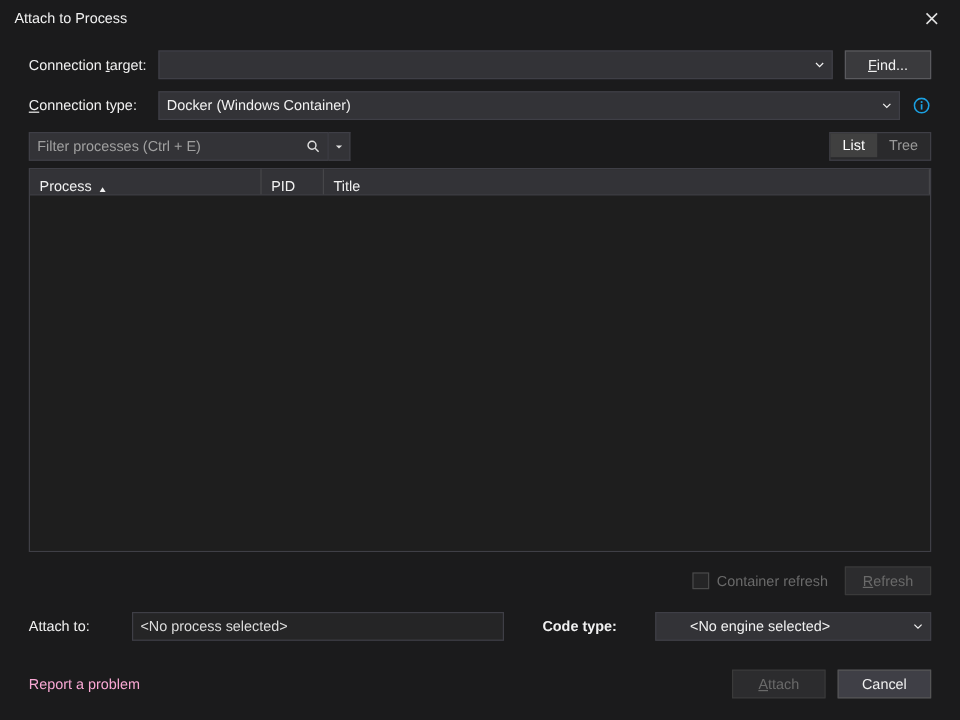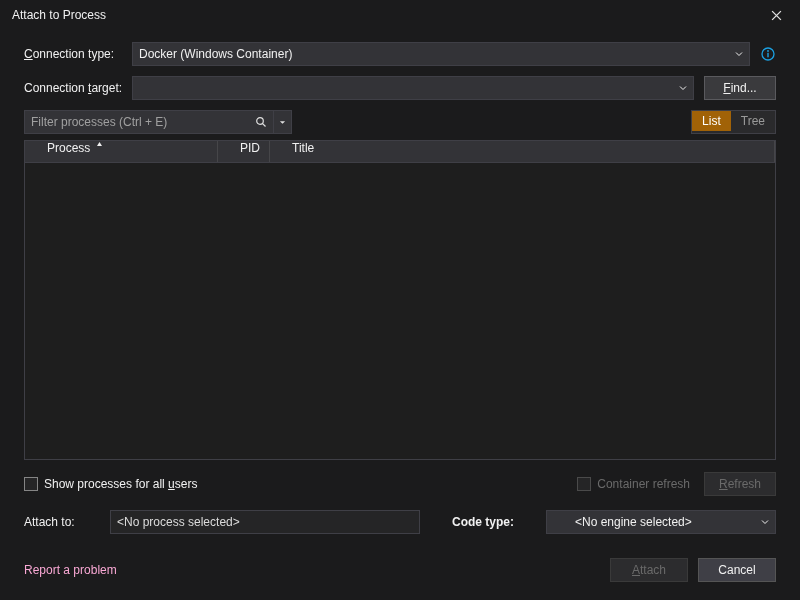--- a/index.html
+++ b/index.html
@@ -20,24 +20,24 @@
   .btn { height: 24px; min-width: 72px; background: #3f3f46; color: #f1f1f1; border: 1px solid #555; display: inline-flex; align-items: center; justify-content: center; padding: 0 12px; margin-left: 10px; cursor: pointer; }
   .btn.accent { background: #3a3a3d; border-color: #5a5a5e; }
   .btn.disabled { color: #6a6a6a; border-color: #3a3a3a; background: #2c2c2e; cursor: default; }
   .filter-row { display: flex; margin-bottom: 6px; }
   .filter-input { width: 250px; height: 24px; background: #333337; border: 1px solid #3f3f46; color: #a0a0a0; display: flex; align-items: center; padding: 0 6px; }
   .filter-input .search-ico { margin-left: auto; color: #e0e0e0; display: flex; align-items: center; }
   .filter-input .search-ico svg { width: 12px; height: 12px; }
   .filter-split { width: 18px; height: 24px; background: #333337; border: 1px solid #3f3f46; border-left: none; display: flex; align-items: center; justify-content: center; }
   .view-toggle { margin-left: auto; display: flex; gap: 0; border: 1px solid #3f3f46; background: #2a2a2c; }
   .view-toggle .seg { height: 20px; padding: 0 10px; display: flex; align-items: center; color: #9a9a9a; }
-  .view-toggle .seg.active { background: #a16207; color: #fff; }
+  .view-toggle .seg.active { background: #404040; color: #fff; }
   .grid { flex: 1; border: 1px solid #3f3f46; background: #252526; display: flex; flex-direction: column; min-height: 300px; }
   .grid-header { display: flex; height: 22px; background: #333337; border-bottom: 1px solid #3f3f46; }
-  .grid-header .col { display: flex; align-items: flex-start; padding: 0 22px; color: #f1f1f1; border-right: 1px solid #464649; }
+  .grid-header .col { display: flex; align-items: flex-end; padding: 0 8px; color: #f1f1f1; border-right: 1px solid #464649; }
   .col-process { width: 193px; }
   .col-pid { width: 52px; }
   .col-title { flex: 1; border-right: none; }
   .sort-arrow { margin-left: 6px; }
   .sort-arrow svg { width: 7px; height: 7px; display: block; }
   .grid-body { flex: 1; background: #1e1e1e; }
   .checks-row { display: flex; align-items: center; margin-top: 12px; }
   .check { display: flex; align-items: center; gap: 6px; color: #f1f1f1; }
   .checkbox { width: 14px; height: 14px; border: 1px solid #858585; background: #252526; }
   .check.disabled { color: #6a6a6a; }
@@ -60,52 +60,52 @@
   <div class="close-btn">
     <svg viewBox="0 0 10 10">
         <path d="M1 1 L9 9 M9 1 L1 9" stroke="currentColor" stroke-width="1.2" fill="none"></path>
       </svg>
   </div>
 </div>
 
 <div class="body">
 
   <div class="row">
+    <div class="label-col"><span>Connection </span><span class="underline">t</span><span>arget:</span></div>
+    <div class="dropdown">
+      <span></span>
+      <span class="chev">
+          <svg viewBox="0 0 8 8">
+            <path d="M1 2.5 L4 5.5 L7 2.5" stroke="#f1f1f1" stroke-width="1" fill="none"></path>
+          </svg>
+        </span>
+    </div>
+    <div class="btn accent">
+        <span class="underline">F</span>
+        <span>ind...</span>
+      </div>
+  </div>
+
+  <div class="row">
     <div class="label-col"><span class="underline">C</span><span>onnection type:</span></div>
     <div class="dropdown">
       <span>Docker (Windows Container)</span>
       <span class="chev">
           <svg viewBox="0 0 8 8">
             <path d="M1 2.5 L4 5.5 L7 2.5" stroke="#f1f1f1" stroke-width="1" fill="none"></path>
           </svg>
         </span>
     </div>
     <div class="info-icon">
       <svg viewBox="0 0 14 14">
           <circle cx="7" cy="7" r="6" stroke="#1ba1e2" stroke-width="1.3" fill="none"></circle>
           <circle cx="7" cy="4" r="0.9" fill="#1ba1e2"></circle>
           <rect x="6.3" y="5.8" width="1.4" height="4.5" fill="#1ba1e2"></rect>
         </svg>
     </div>
-  </div>
-
-  <div class="row">
-    <div class="label-col"><span>Connection </span><span class="underline">t</span><span>arget:</span></div>
-    <div class="dropdown">
-      <span></span>
-      <span class="chev">
-          <svg viewBox="0 0 8 8">
-            <path d="M1 2.5 L4 5.5 L7 2.5" stroke="#f1f1f1" stroke-width="1" fill="none"></path>
-          </svg>
-        </span>
-    </div>
-    <div class="btn accent">
-        <span class="underline">F</span>
-        <span>ind...</span>
-      </div>
   </div>
 
   <div class="filter-row">
     <div class="filter-input">
       <span style="color:#a0a0a0;">Filter processes (Ctrl + E)</span>
       <span class="search-ico">
           <svg viewBox="0 0 12 12">
             <circle cx="5" cy="5" r="3.3" stroke="currentColor" stroke-width="1.2" fill="none"></circle>
             <path d="M7.6 7.6 L10.5 10.5" stroke="currentColor" stroke-width="1.2"></path>
           </svg>
@@ -132,24 +132,20 @@
             </svg>
           </span>
       </div>
       <div class="col col-pid">PID</div>
       <div class="col col-title">Title</div>
     </div>
     <div class="grid-body"></div>
   </div>
 
   <div class="checks-row">
-    <label class="check">
-      <span class="checkbox"></span>
-      <span><span>Show processes for all </span><span class="underline">u</span><span>sers</span></span>
-    </label>
     <div style="flex:1"></div>
     <label class="check disabled">
       <span class="checkbox"></span>
       <span>Container refresh</span>
     </label>
     <div class="btn disabled" style="margin-left:14px;">
         <span class="underline">R</span>
         <span>efresh</span>
       </div>
   </div>

